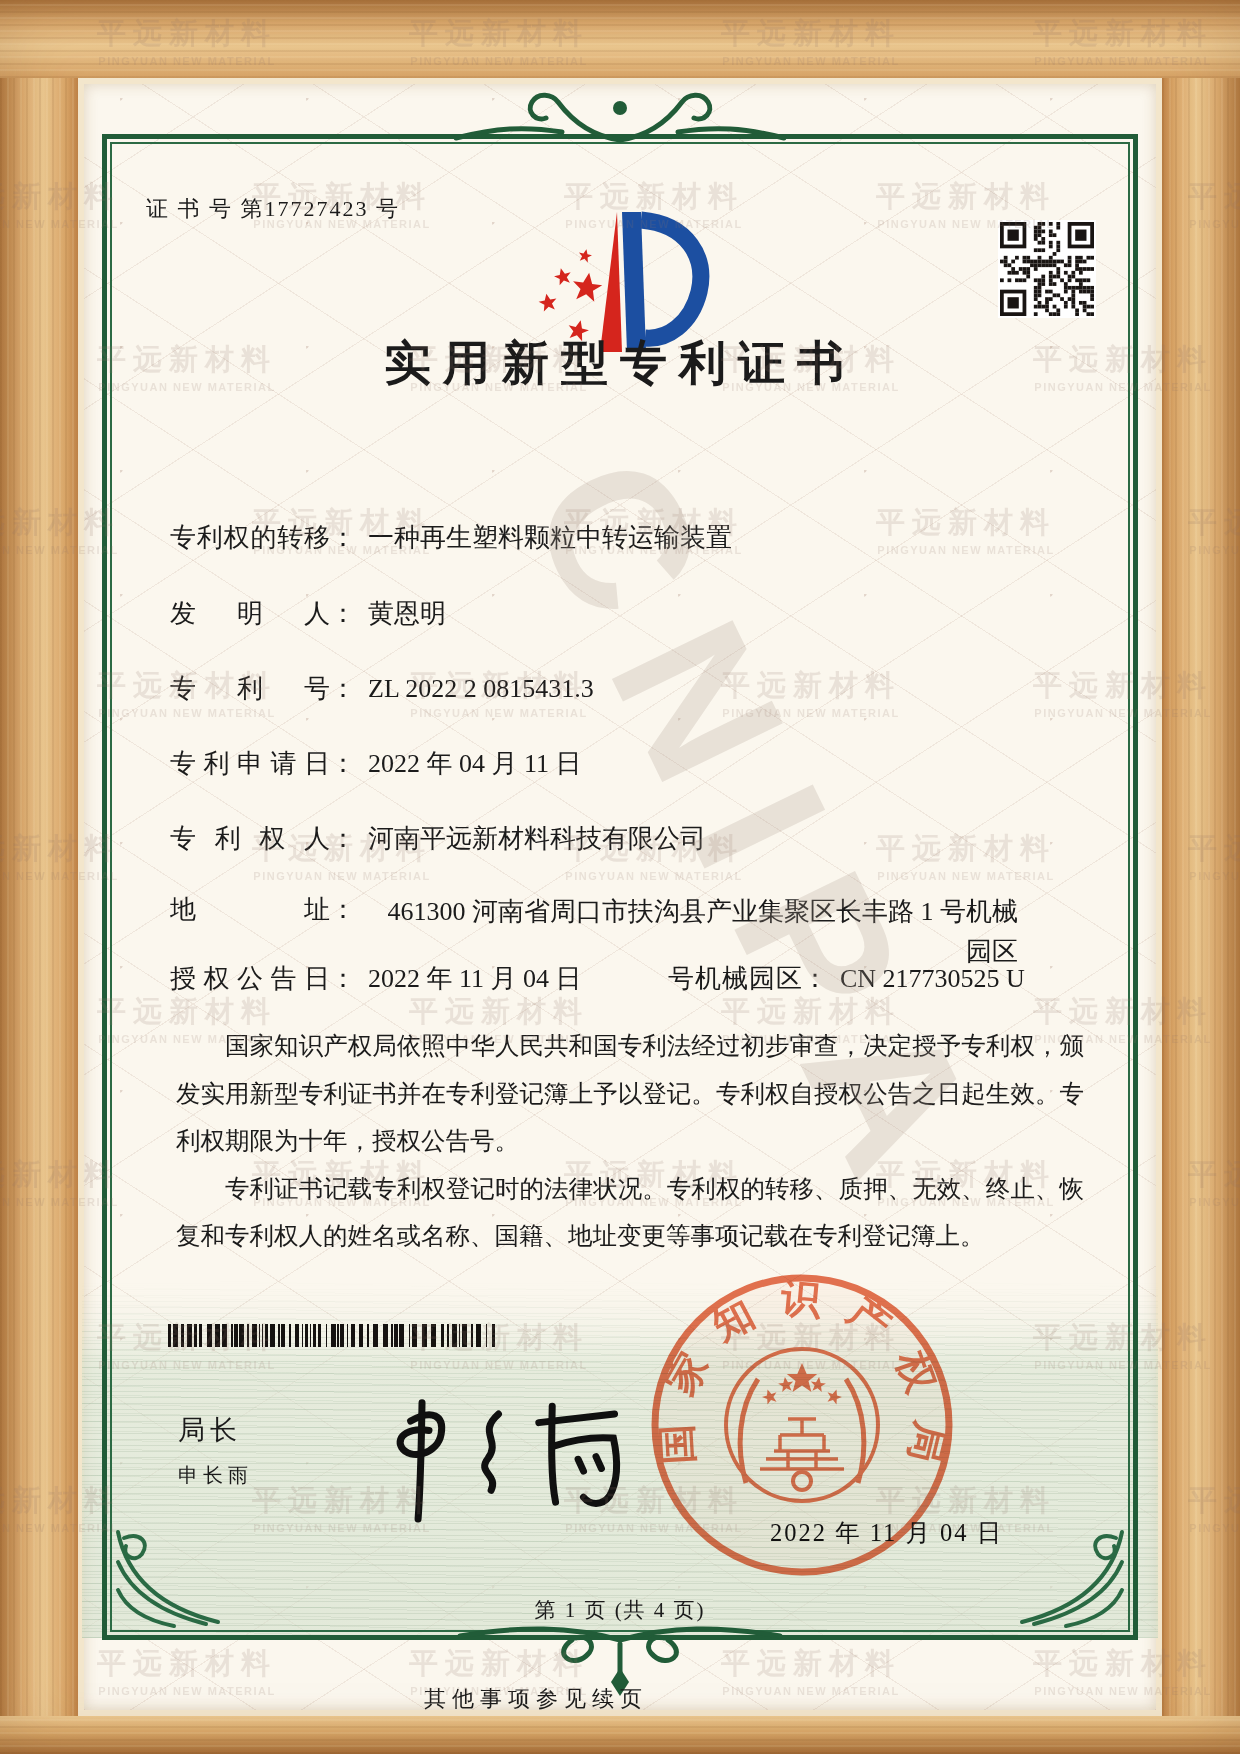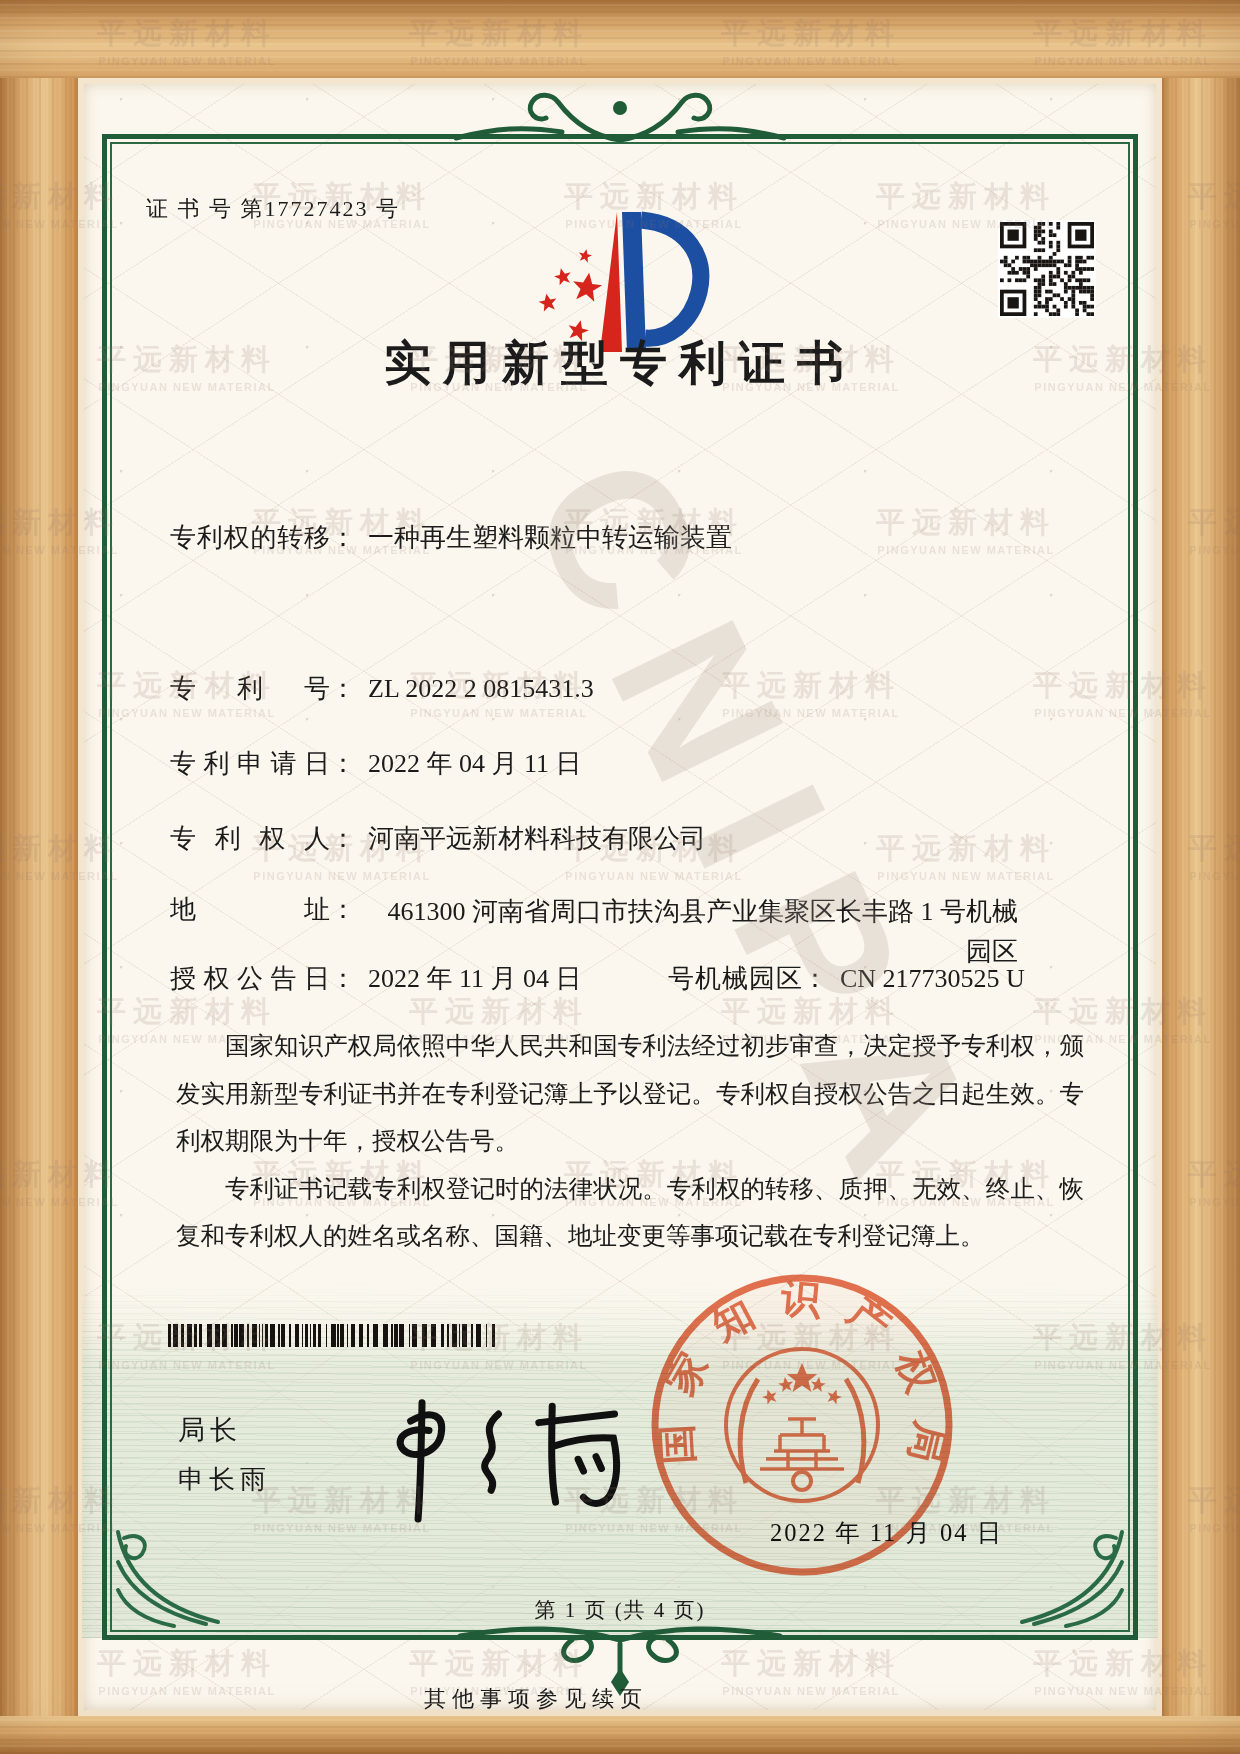--- a/index.html
+++ b/index.html
@@ -50,21 +50,21 @@
   .colon{display:inline-block;}
   .val{margin-left:12px;}
   .addr-val{display:inline-block;width:650px;vertical-align:top;white-space:normal;line-height:40px;text-align:right;}
   .grant2{position:absolute;left:498px;top:0;white-space:nowrap;}
   .grant2 .lbl{width:134px;}
   .body-text{left:176px;top:1022px;width:908px;font-size:24.5px;line-height:47.5px;text-align:justify;}
   .body-text p{margin:0;text-indent:2em;}
   .barcode{left:168px;top:1324px;width:334px;height:23px;}
   .barcode span{position:absolute;top:0;height:100%;background:#151210;}
   .sig-title{left:178px;top:1412px;font-family:"Liberation Sans","DejaVu Sans",sans-serif;font-weight:500;font-size:27px;letter-spacing:5px;}
-  .sig-name{left:178px;top:1462px;font-family:"Liberation Sans","DejaVu Sans",sans-serif;font-weight:500;font-size:26px;letter-spacing:5px;text-align:center;}
+  .sig-name{left:178px;top:1462px;font-family:"Liberation Sans","DejaVu Sans",sans-serif;font-weight:500;font-size:20px;letter-spacing:5px;text-align:center;}
   .signature{left:350px;top:1388px;}
   .seal{left:650px;top:1273px;mix-blend-mode:multiply;}
   .seal-date{left:770px;top:1516px;font-size:24.5px;letter-spacing:2px;color:#111;}
   .page-no{left:0;top:1596px;width:1240px;text-align:center;font-size:21px;letter-spacing:2px;}
   .cont-note{left:0;top:1684px;width:1072px;text-align:center;font-size:22px;letter-spacing:6px;}
   .qr{left:998px;top:220px;width:94px;height:94px;background:#fff;padding:2px;}
   
   .wm-layer{position:absolute;inset:0;z-index:50;pointer-events:none;overflow:hidden;}
   .wm-tile{position:absolute;width:250px;text-align:center;color:rgba(151,120,104,.17);}
   .wm1{font-family:"Liberation Sans","DejaVu Sans",sans-serif;font-weight:700;font-size:29px;letter-spacing:7px;white-space:nowrap;}
@@ -342,20 +342,23 @@
         <rect fill="#fff" x="3.76" y="71.44" width="18.799999999999997" height="18.799999999999997"></rect>
         <rect x="7.52" y="75.19999999999999" width="11.28" height="11.28"></rect>
       </svg>
   </div>
 
   <div class="ct title">实用新型专利证书</div>
 
   <div class="ct row" style="top:520px">
     <span class="lbl">专利权的转移</span><span class="colon">：</span><span class="val">一种再生塑料颗粒中转运输装置</span>
   </div>
+  <div class="ct row" style="top:596px">
+    <span class="lbl">发明人</span><span class="colon">：</span><span class="val">黄恩明</span>
+  </div>
   <div class="ct row" style="top:671px">
     <span class="lbl">专利号</span><span class="colon">：</span><span class="val">ZL 2022 2 0815431.3</span>
   </div>
   <div class="ct row" style="top:746px">
     <span class="lbl">专利申请日</span><span class="colon">：</span><span class="val">2022 年 04 月 11 日</span>
   </div>
   <div class="ct row" style="top:821px">
     <span class="lbl">专利权人</span><span class="colon">：</span><span class="val">河南平远新材料科技有限公司</span>
   </div>
   <div class="ct row" style="top:892px">

